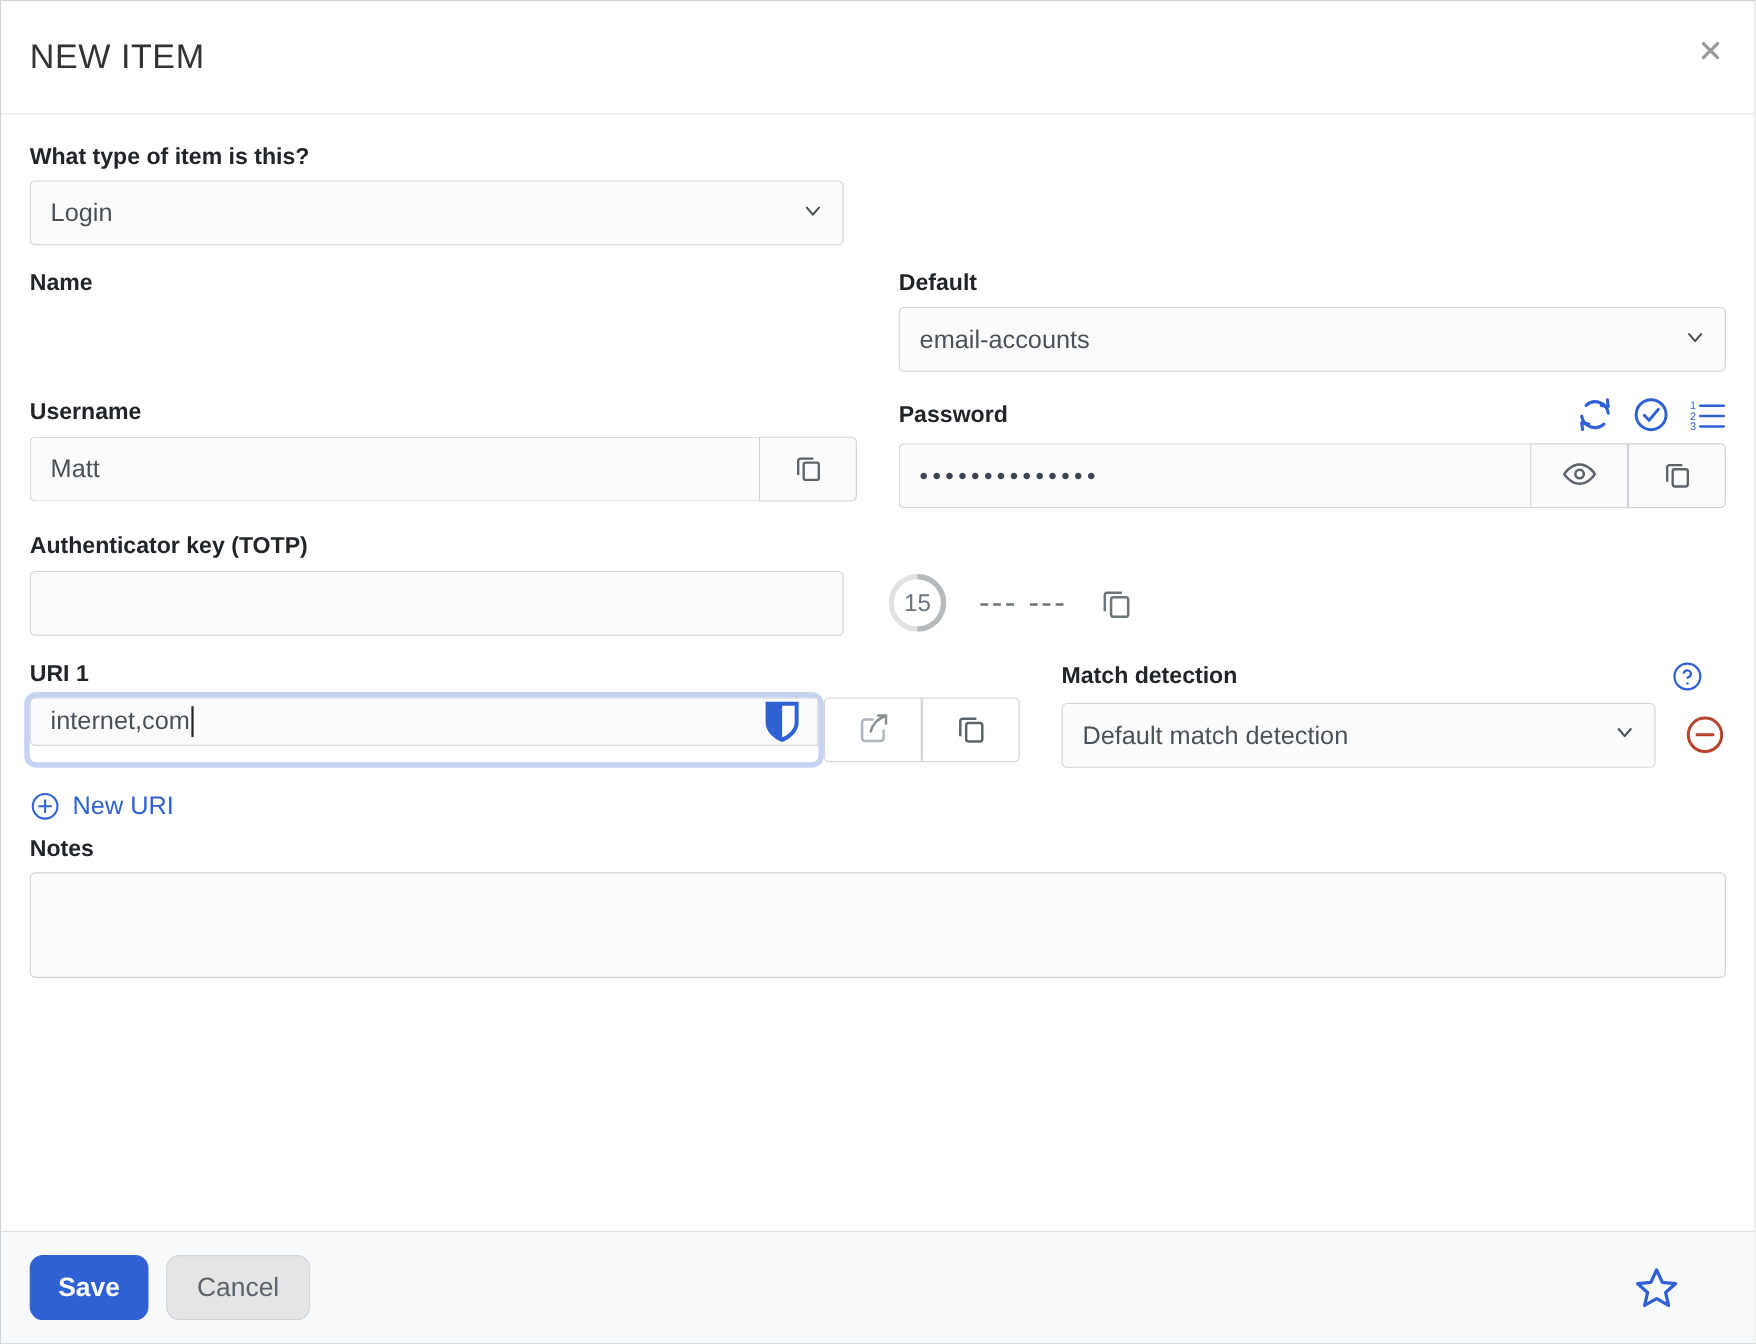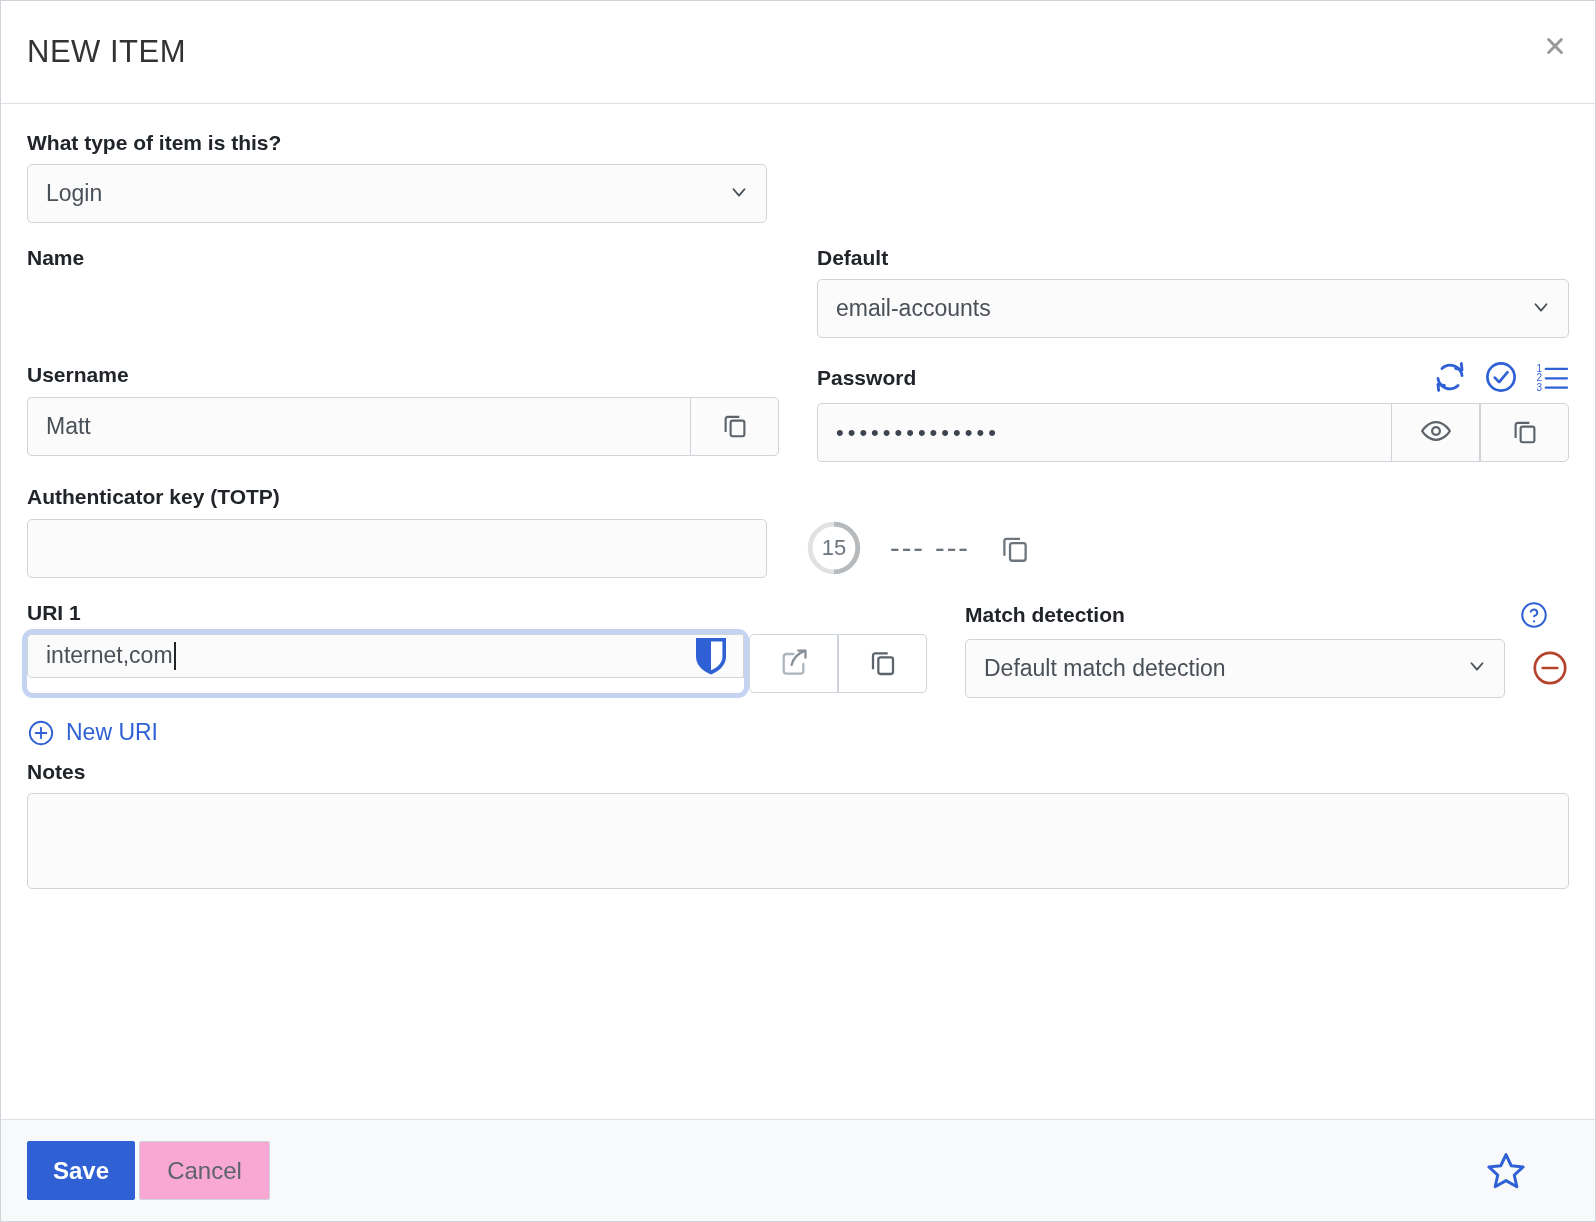--- a/index.html
+++ b/index.html
@@ -234,41 +234,41 @@
     min-height: 102px;
     background: #f8f9fa;
     border-top: 1px solid #dee2e6;
     display: flex;
     align-items: center;
     padding: 0 26px;
     position: relative;
   }
   .btn {
     font-size: 24px;
-    border-radius: 2px;
+    border-radius: 12px;
     padding: 0 20px;
     height: 59px;
     display: flex;
     align-items: center;
     justify-content: center;
     cursor: pointer;
     font-family: "Liberation Sans", sans-serif;
   }
   .btn-primary {
     background: #2f61d5;
     border: 1px solid #2f61d5;
     color: #ffffff;
     font-weight: bold;
     min-width: 108px;
   }
   .btn-secondary {
-    background: #f9a8d4;
+    background: #e5e5e5;
     border: 1px solid #ced4da;
     color: #5c636a;
-    margin-left: 4px;
+    margin-left: 16px;
     min-width: 131px;
   }
   .fav-btn {
     position: absolute;
     right: 68px;
     top: 50%;
     transform: translateY(-50%);
     cursor: pointer;
     background: none;
     border: none;

